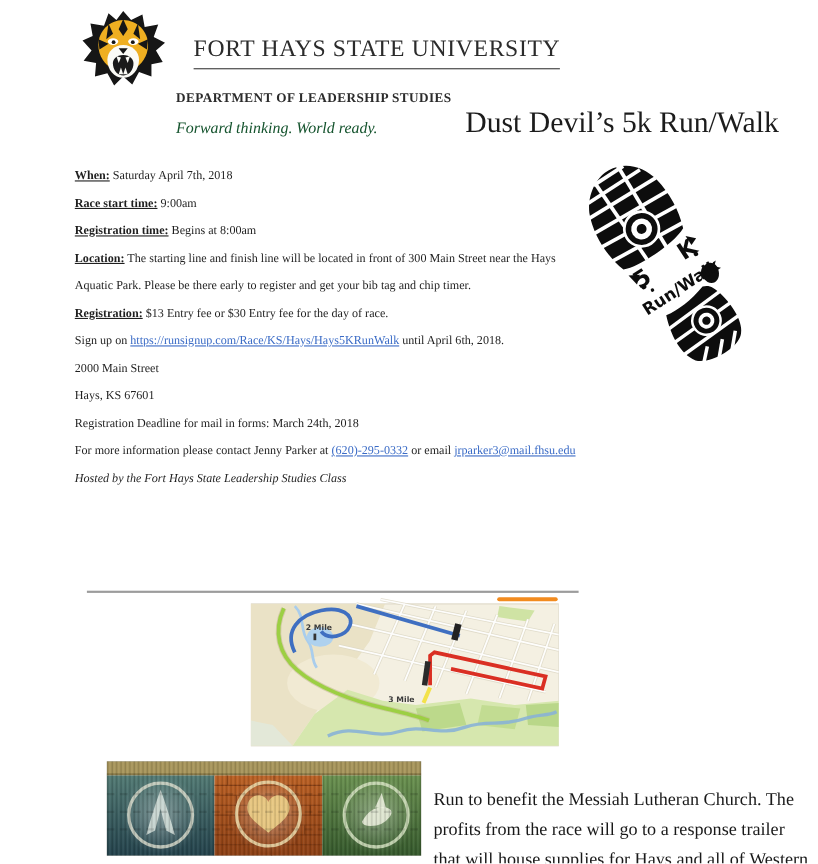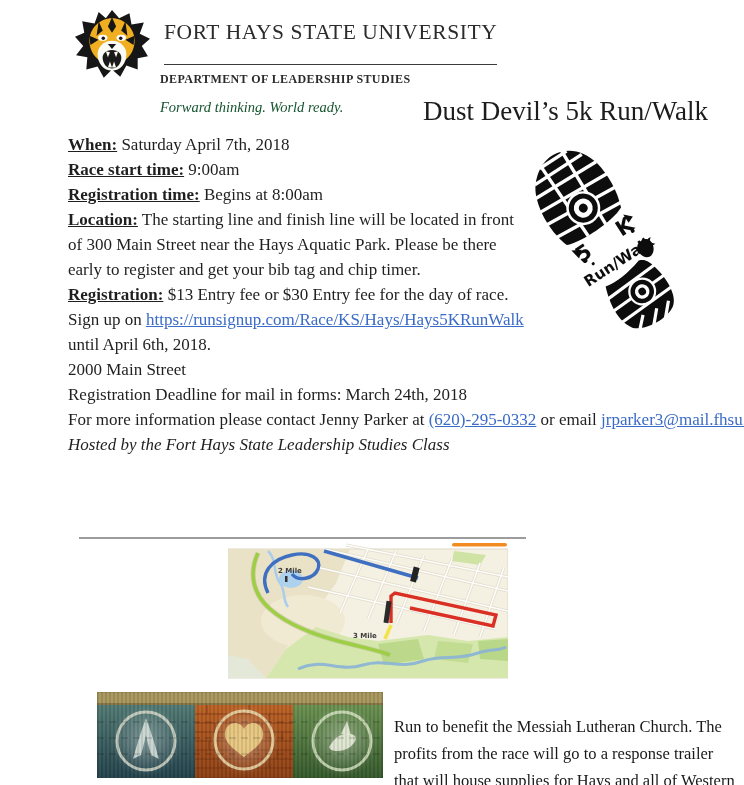--- a/index.html
+++ b/index.html
@@ -2,28 +2,28 @@
 <html><head>
 <meta charset="utf-8">
 <style>
   html,body{margin:0;padding:0;background:#ffffff;}
   .page{position:relative;width:744px;height:785px;background:#ffffff;overflow:hidden;
         font-family:"Liberation Serif", serif;color:#1f1f1f;}
   
   .logo{position:absolute;left:74px;top:8px;width:76px;height:76px;}
   .head-text{position:absolute;left:160px;top:16px;}
   .univ{font-size:21.5px;letter-spacing:.6px;color:#2b2b2b;display:inline-block;
-        border-bottom:1.6px solid #3a3a3a;padding-bottom:19px;font-weight:400;margin:4px;}
+        border-bottom:1.6px solid #3a3a3a;padding-bottom:5px;font-weight:400;margin:16px;}
   .dept{font-size:12px;letter-spacing:.4px;font-weight:600;color:#2b2b2b;margin-top:3px;}
   .tagline{font-size:14.5px;font-style:italic;color:#14532d;margin-top:12px;}
   
   .title{position:absolute;left:0;top:96px;width:724px;text-align:right;
          padding-right:16px;box-sizing:border-box;font-size:27px;color:#1c1c1c;}
   
-  .body{position:absolute;left:68px;top:132px;width:676px;font-size:17px;line-height:25px;}
+  .body{position:absolute;left:68px;top:148px;width:676px;font-size:11px;line-height:25px;}
   .body p{margin:0;}
   .wrapcol{max-width:458px;}
   .lbl{font-weight:bold;text-decoration:underline;}
   a.link{color:#3a6bc6;text-decoration:underline;}
   .indent-sm{margin-left:4px;}
   .addr{margin-left:60px;}
   .contact-line{margin-left:-5px;white-space:nowrap;}
   .hosted{width:590px;text-align:left;font-style:italic;}
   
   .divider{position:absolute;left:79px;top:537px;width:447px;height:2px;background:#9c9c9c;}
@@ -68,20 +68,21 @@
   <div class="title">Dust Devil’s 5k Run/Walk</div>
 
   <div class="body">
     <p class="wrapcol"><span class="lbl">When:</span><span> Saturday April 7th, 2018</span></p>
     <p class="wrapcol"><span class="lbl">Race start time:</span><span> 9:00am</span></p>
     <p class="wrapcol"><span class="lbl">Registration time:</span><span> Begins at 8:00am</span></p>
     <p class="wrapcol"><span class="lbl">Location:</span><span> The starting line and finish line will be located in front of 300 Main Street near the Hays Aquatic Park. Please be there early to register and get your bib tag and chip timer.</span></p>
     <p class="wrapcol"><span class="lbl">Registration:</span><span> $13 Entry fee or $30 Entry fee for the day of race.</span></p>
     <p class="wrapcol"><span>Sign up on </span><a class="link" href="#">https://runsignup.com/Race/KS/Hays/Hays5KRunWalk</a><span> until April 6th, 2018.</span></p>
     <p class="addr">2000 Main Street</p>
+    <p class="addr">Hays, KS 67601</p>
     <p>Registration Deadline for mail in forms: March 24th, 2018</p>
     <p class="contact-line"><span>For more information please contact Jenny Parker at </span><a class="link" href="#">(620)-295-0332</a><span> or email </span><a class="link" href="#">jrparker3@mail.fhsu.edu</a></p>
     <p class="hosted">Hosted by the Fort Hays State Leadership Studies Class</p>
   </div>
 
   <svg class="footprint" viewBox="0 0 202 218">
     <g transform="translate(101,104) rotate(-33)">
 
       <path d="M -34,-16 C -40,-34 -40,-58 -32,-76 C -24,-92 -8,-100 4,-99 C 20,-98 32,-86 36,-68 C 39,-52 38,-34 32,-18 C 18,-11 -20,-10 -34,-16 Z" fill="#0d0d0d"></path>
       <g stroke="#ffffff" stroke-width="3.4">

